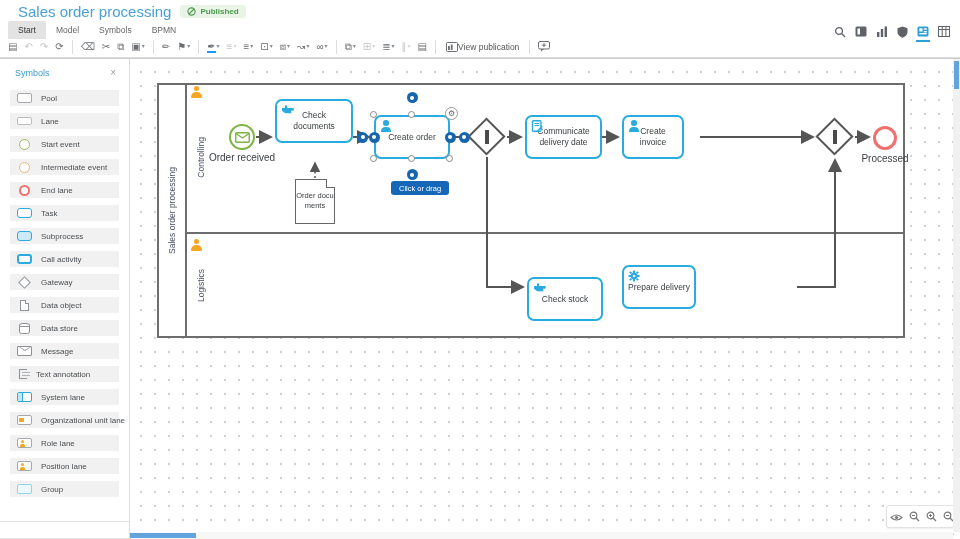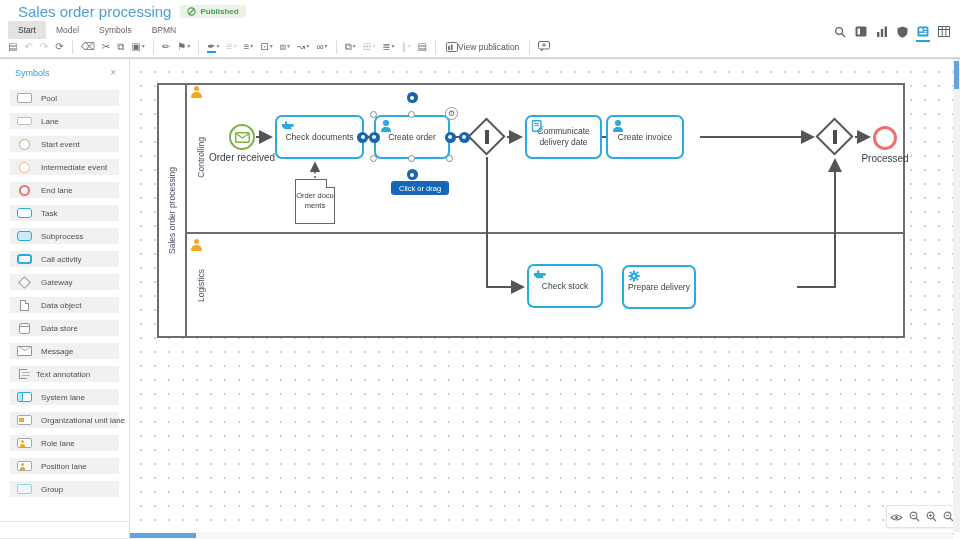--- a/index.html
+++ b/index.html
@@ -419,21 +419,21 @@
     </svg>
 
     <div class="start-event">
       <svg width="15" height="11">
           <rect x="0.75" y="0.75" width="13.5" height="9.5" rx="1" fill="none" stroke="#7cb342" stroke-width="1.4"></rect>
           <path d="M1 1.5 L7.5 6 L14 1.5" fill="none" stroke="#7cb342" stroke-width="1.4"></path>
         </svg>
     </div>
     <div class="node-label" style="left:77px;top:93px;width:70px">Order received</div>
 
-    <div class="task" style="left:145px;top:56px;width:89px">
+    <div class="task" style="left:145px;top:40px;width:78px">
       <svg class="ticon" width="13" height="10">
           <path d="M1 4 h3 V2.3 a1.1 1.1 0 0 1 2.2 0 V4 h5.3 a1.4 1.4 0 0 1 0 2.8 H10 l0.6 2.4 H4.2 L1 6.8 Z" fill="#2aabdf"></path>
         </svg>
       <span>Check documents</span>
     </div>
 
     <div class="task" style="left:244px;top:56px">
       <span class="ticon icon-user"></span>
       <span>Create order</span>
     </div>
@@ -441,40 +441,40 @@
     <div class="task" style="left:395px;top:56px;width:77px">
       <svg class="ticon" width="12" height="12">
           <rect x="1.5" y="0.75" width="8.5" height="10.5" rx="1" fill="#fff" stroke="#2aabdf" stroke-width="1.4"></rect>
           <line x1="3.5" y1="3.5" x2="8" y2="3.5" stroke="#2aabdf" stroke-width="1.1"></line>
           <line x1="3.5" y1="5.5" x2="8" y2="5.5" stroke="#2aabdf" stroke-width="1.1"></line>
           <path d="M6 10.5 L10.8 5.7 L11.8 6.7 L7 11.5 Z" fill="#2aabdf"></path>
         </svg>
       <span>Communicate delivery date</span>
     </div>
 
-    <div class="task" style="left:476px;top:56px;width:78px">
+    <div class="task" style="left:492px;top:56px;width:62px">
       <span class="ticon icon-user"></span>
       <span>Create invoice</span>
     </div>
 
     <div class="gateway gw-plus" style="left:338px;top:59px">
       <div class="gw-diamond"></div>
     </div>
     <div class="gateway gw-plus" style="left:686px;top:59px">
       <div class="gw-diamond"></div>
     </div>
 
     <div class="end-event"></div>
     <div class="node-label" style="left:720px;top:94px;width:70px">Processed</div>
 
     <div class="data-object">
       <span>Order documents</span>
     </div>
 
-    <div class="task" style="left:397px;top:205px">
+    <div class="task" style="left:397px;top:218px">
       <svg class="ticon" width="13" height="10">
           <path d="M1 4 h3 V2.3 a1.1 1.1 0 0 1 2.2 0 V4 h5.3 a1.4 1.4 0 0 1 0 2.8 H10 l0.6 2.4 H4.2 L1 6.8 Z" fill="#2aabdf"></path>
         </svg>
       <span>Check stock</span>
     </div>
     <div class="task" style="left:492px;top:206px;width:74px">
       <svg class="ticon" width="12" height="12">
           <circle cx="6" cy="6" r="3.4" fill="#2aabdf"></circle>
           <rect x="5" y="0.5" width="2" height="3" fill="#2aabdf"></rect>
           <rect x="5" y="8.5" width="2" height="3" fill="#2aabdf"></rect>

